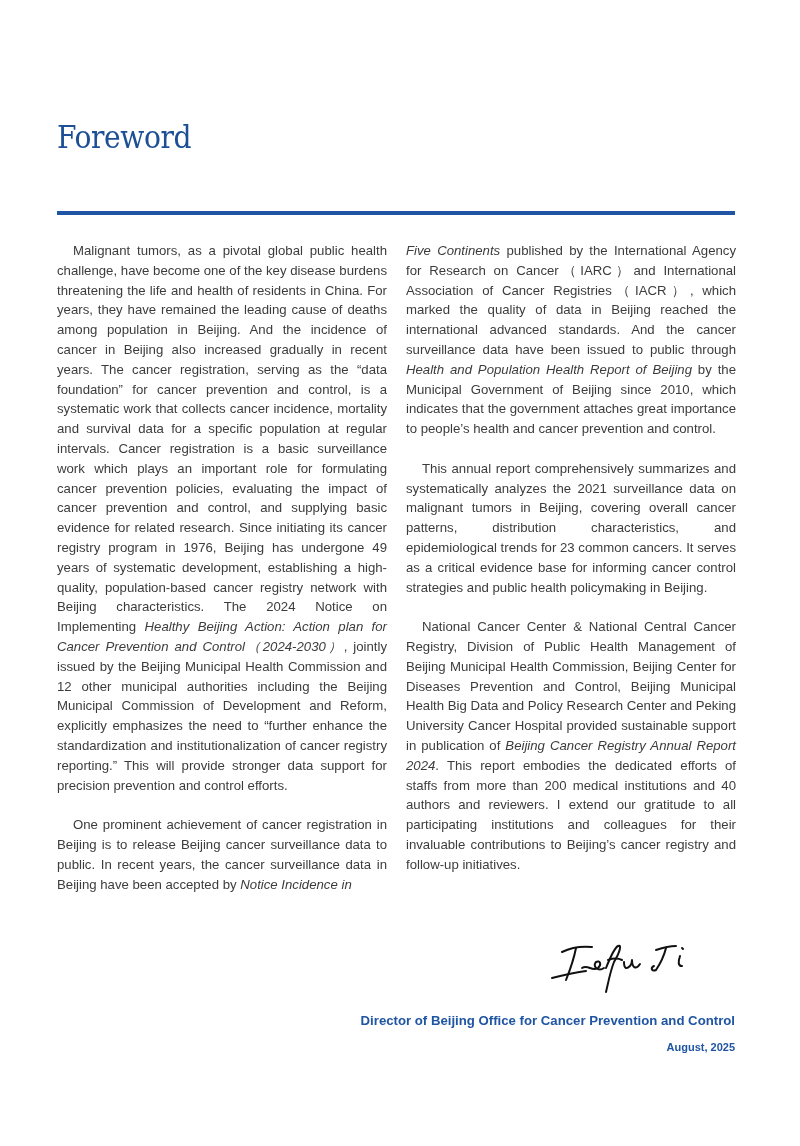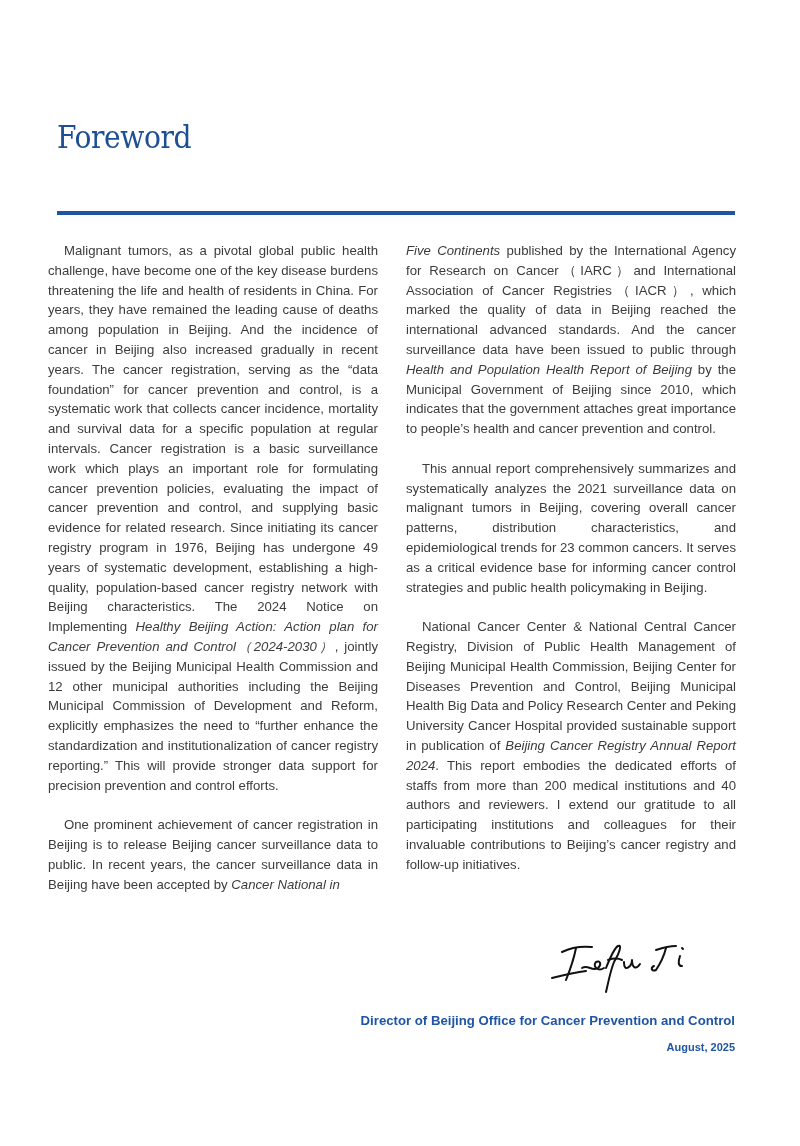--- a/index.html
+++ b/index.html
@@ -4,38 +4,38 @@
 <style>
   html, body { margin:0; padding:0; background:#ffffff; }
   body { width:800px; height:1146px; position:relative; overflow:hidden;
          font-family:"Liberation Sans", sans-serif; color:#3a3a3a; }
   .title { position:absolute; left:57px; top:118px; margin:0;
            font-family:"DejaVu Serif", serif; font-weight:normal; font-size:32px;
            color:#1c4f95; letter-spacing:-0.5px; transform:scaleX(0.88); transform-origin:left; }
   .rule { position:absolute; left:57px; top:211px; width:678px; height:4px; background:#1f55a3; }
   .col { position:absolute; top:241px; width:330px; font-size:13.2px; line-height:19.8px;
          text-align:justify; color:#3c3c3c; }
-  .col.left { left:48px; }
+  .col.left { left:57px; }
   .col.right { left:406px; }
   .col p { margin:0 0 19.8px 0; text-indent:16px; }
   .col p.cont { text-indent:0; }
   em { font-style:italic; }
   .sig { position:absolute; left:548px; top:938px; width:150px; height:58px; }
   .sig-title { position:absolute; right:65px; top:1013px; font-size:13.2px; color:#1f55a3; font-weight:bold;padding-left:9px; }
   .sig-date { position:absolute; right:65px; top:1041px; font-size:11px; color:#1f55a3; font-weight:bold; }
 </style>
 </head>
 <body>
 
 <h1 class="title">Foreword</h1>
 <div class="rule"></div>
 
 <div class="col left">
   <p><span>Malignant tumors, as a pivotal global public health challenge, have become one of the key disease burdens threatening the life and health of residents in China. For years, they have remained the leading cause of deaths among population in Beijing. And the incidence of cancer in Beijing also increased gradually in recent years. The cancer registration, serving as the “data foundation” for cancer prevention and control, is a systematic work that collects cancer incidence, mortality and survival data for a specific population at regular intervals. Cancer registration is a basic surveillance work which plays an important role for formulating cancer prevention policies, evaluating the impact of cancer prevention and control, and supplying basic evidence for related research. Since initiating its cancer registry program in 1976, Beijing has undergone 49 years of systematic development, establishing a high-quality, population-based cancer registry network with Beijing characteristics. The 2024 Notice on Implementing </span><em>Healthy Beijing Action: Action plan for Cancer Prevention and Control（2024-2030）</em><span>, jointly issued by the Beijing Municipal Health Commission and 12 other municipal authorities including the Beijing Municipal Commission of Development and Reform, explicitly emphasizes the need to “further enhance the standardization and institutionalization of cancer registry reporting.” This will provide stronger data support for precision prevention and control efforts.</span></p>
-  <p><span>One prominent achievement of cancer registration in Beijing is to release Beijing cancer surveillance data to public. In recent years, the cancer surveillance data in Beijing have been accepted by </span><em>Cancer National in</em></p>
+  <p><span>One prominent achievement of cancer registration in Beijing is to release Beijing cancer surveillance data to public. In recent years, the cancer surveillance data in Beijing have been accepted by </span><em>Notice Incidence in</em></p>
 </div>
 
 <div class="col right">
   <p class="cont"><em>Five Continents</em><span> published by the International Agency for Research on Cancer（IARC）and International Association of Cancer Registries（IACR）, which marked the quality of data in Beijing reached the international advanced standards. And the cancer surveillance data have been issued to public through </span><em>Health and Population Health Report of Beijing</em><span> by the Municipal Government of Beijing since 2010, which indicates that the government attaches great importance to people’s health and cancer prevention and control.</span></p>
   <p>This annual report comprehensively summarizes and systematically analyzes the 2021 surveillance data on malignant tumors in Beijing, covering overall cancer patterns, distribution characteristics, and epidemiological trends for 23 common cancers. It serves as a critical evidence base for informing cancer control strategies and public health policymaking in Beijing.</p>
   <p><span>National Cancer Center &amp; National Central Cancer Registry, Division of Public Health Management of Beijing Municipal Health Commission, Beijing Center for Diseases Prevention and Control, Beijing Municipal Health Big Data and Policy Research Center and Peking University Cancer Hospital provided sustainable support in publication of </span><em>Beijing Cancer Registry Annual Report 2024</em><span>. This report embodies the dedicated efforts of staffs from more than 200 medical institutions and 40 authors and reviewers. I extend our gratitude to all participating institutions and colleagues for their invaluable contributions to Beijing’s cancer registry and follow-up initiatives.</span></p>
 </div>
 
 <div class="sig">
   <svg width="150" height="58" viewBox="0 0 150 58" fill="none" stroke="#111" stroke-width="2" stroke-linecap="round" stroke-linejoin="round">

